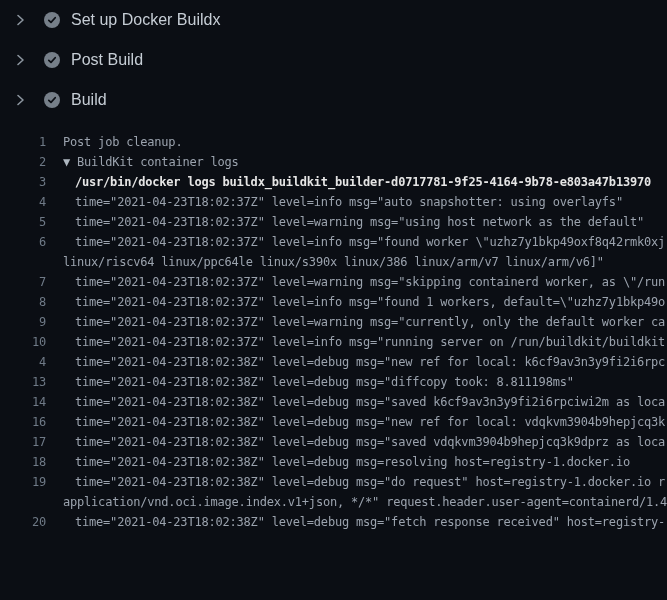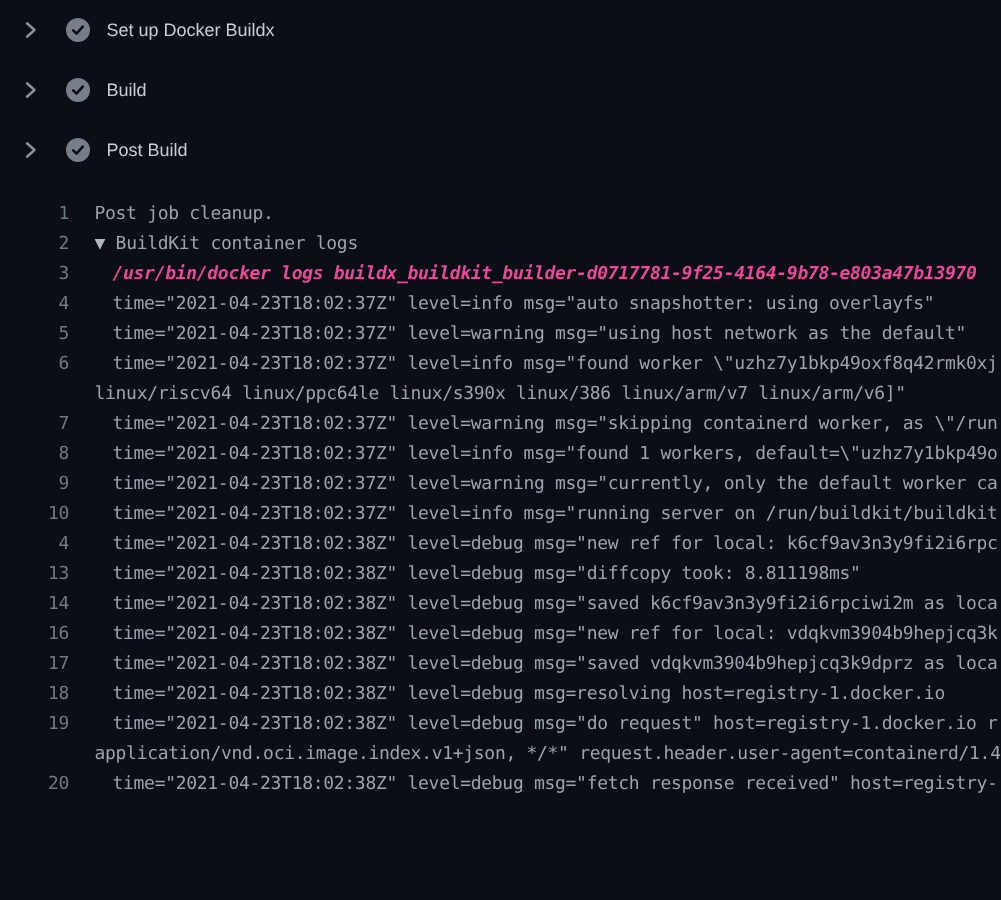--- a/index.html
+++ b/index.html
@@ -34,21 +34,21 @@
   }
   .step-row.expanded .chev { color: #cdd5dd; }
   .check {
     width: 16px; height: 16px;
     margin-left: 16px;
     flex: none;
     display: flex; align-items: center; justify-content: center;
   }
   .step-title {
     margin-left: 11px;
-    font-size: 12px;
+    font-size: 16px;
     color: #c6cdd5;
     white-space: nowrap;
   }
   .step-row.expanded .step-title { color: #d3dae1; }
 
   
   .log {
     padding-top: 12px;
     font-family: "DejaVu Sans Mono", "Liberation Mono", monospace;
     font-size: 12px;
@@ -61,21 +61,21 @@
     width: 46px;
     text-align: right;
     line-height: 20px;
     color: #6f7a87;
     cursor: pointer;
     user-select: none;
   }
   .lt { flex: 1; min-width: 0; padding-left: 17px; overflow: hidden; }
   .t  { white-space: pre; line-height: 20px; overflow: hidden; }
   .t.indent { padding-left: 12px; }
-  .t.command { color: #ec4899; font-weight: bold; font-style: italic; }
+  .t.command { color: #e5e5e5; font-weight: bold; }
   .t.group { color: #9ba3ae; }
   .group-marker { color: #aeb7c0; cursor: pointer; }
   svg { display: block; }
 </style>
 </head>
 <body>
 
 <div class="app">
   <div class="steps" id="steps-root">
   <div class="step-row">
@@ -100,37 +100,37 @@
         <path d="M6 3.5 L11 8 L6 12.5" fill="none" stroke="currentColor" stroke-width="1.6" stroke-linecap="round" stroke-linejoin="round"></path>
       </svg>
 
     </span>
     <span class="check">
       <svg width="16" height="16" viewBox="0 0 16 16">
         <circle cx="8" cy="8" r="8" fill="#767f89"></circle>
         <path d="M4.8 8.3 L7.0 10.4 L11.2 5.7" fill="none" stroke="#0b0e14" stroke-width="1.7" stroke-linecap="round" stroke-linejoin="round"></path>
       </svg>
     </span>
-    <span class="step-title">Build</span>
+    <span class="step-title">Post Build</span>
   </div>
 
   <div class="step-row">
     <span class="chev">
       <svg width="16" height="16" viewBox="0 0 16 16" class="svg-right">
         <path d="M6 3.5 L11 8 L6 12.5" fill="none" stroke="currentColor" stroke-width="1.6" stroke-linecap="round" stroke-linejoin="round"></path>
       </svg>
 
     </span>
     <span class="check">
       <svg width="16" height="16" viewBox="0 0 16 16">
         <circle cx="8" cy="8" r="8" fill="#767f89"></circle>
         <path d="M4.8 8.3 L7.0 10.4 L11.2 5.7" fill="none" stroke="#0b0e14" stroke-width="1.7" stroke-linecap="round" stroke-linejoin="round"></path>
       </svg>
     </span>
-    <span class="step-title">Post Build</span>
+    <span class="step-title">Build</span>
   </div>
 
 </div>
   <div class="log" id="log-root">
   <div class="log-row">
     <span class="ln">1</span>
     <div class="lt">
       <div class="t main">Post job cleanup.</div>
     </div>
   </div>

